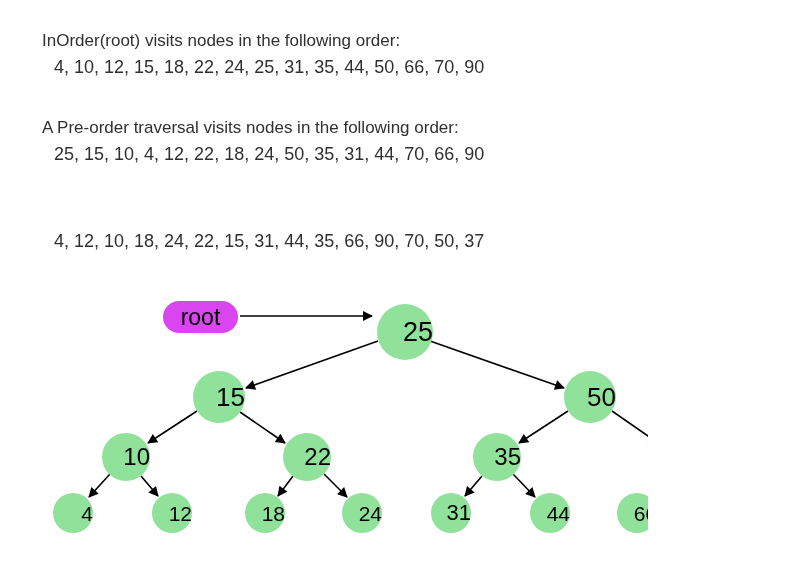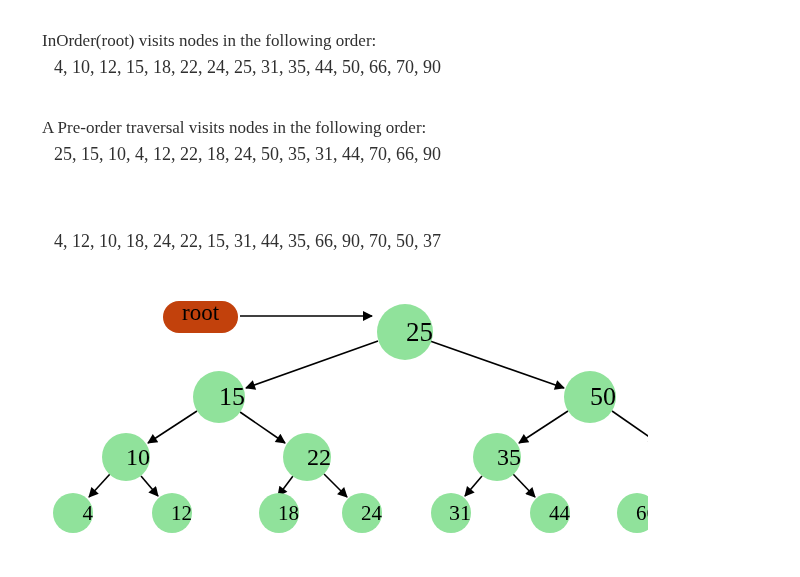--- a/index.html
+++ b/index.html
@@ -2,21 +2,21 @@
 <html><head>
 <meta charset="utf-8">
 <style>
   * { margin: 0; padding: 0; box-sizing: border-box; }
   html, body { background: #ffffff; }
   #canvas {
     position: relative;
     width: 648px;
     height: 577px;
     background: #ffffff;
-    font-family: Liberation Serif, serif;
+    font-family: Liberation Sans, sans-serif;
     overflow: hidden;
   }
   .trav-title {
     position: absolute;
     left: 42px;
     font-size: 17px;
     line-height: 26px;
     color: #303030;
     white-space: nowrap;
   }
@@ -42,23 +42,24 @@
     display: flex;
     align-items: center;
     justify-content: flex-end;
     line-height: 1;
   }
   .root-pointer {
     position: absolute;
     left: 163px; top: 301px;
     width: 75px; height: 32px;
     border-radius: 16px;
-    background: #c2410c;
+    background: #d946ef;
     color: #000000;
     display: flex;
+    align-items: center;
     justify-content: center;
     font-size: 23px;
     line-height: 1;
   }
 </style>
 </head>
 <body>
 
 <div id="canvas">
 
@@ -117,21 +118,21 @@
   </div>
   <div class="tree-node" style="left:656px;top:425px;width:48px;height:48px;font-size:30px">
     <span>70</span>
   </div>
   <div class="tree-node" style="left:53px;top:493px;width:40px;height:40px;font-size:21px">
     <span>4</span>
   </div>
   <div class="tree-node" style="left:152px;top:493px;width:40px;height:40px;font-size:21px">
     <span>12</span>
   </div>
-  <div class="tree-node" style="left:259px;top:493px;width:40px;height:40px;font-size:21px">
+  <div class="tree-node" style="left:245px;top:493px;width:40px;height:40px;font-size:21px">
     <span>18</span>
   </div>
   <div class="tree-node" style="left:342px;top:493px;width:40px;height:40px;font-size:21px">
     <span>24</span>
   </div>
   <div class="tree-node" style="left:431px;top:493px;width:40px;height:40px;font-size:22px">
     <span>31</span>
   </div>
   <div class="tree-node" style="left:530px;top:493px;width:40px;height:40px;font-size:21px">
     <span>44</span>

